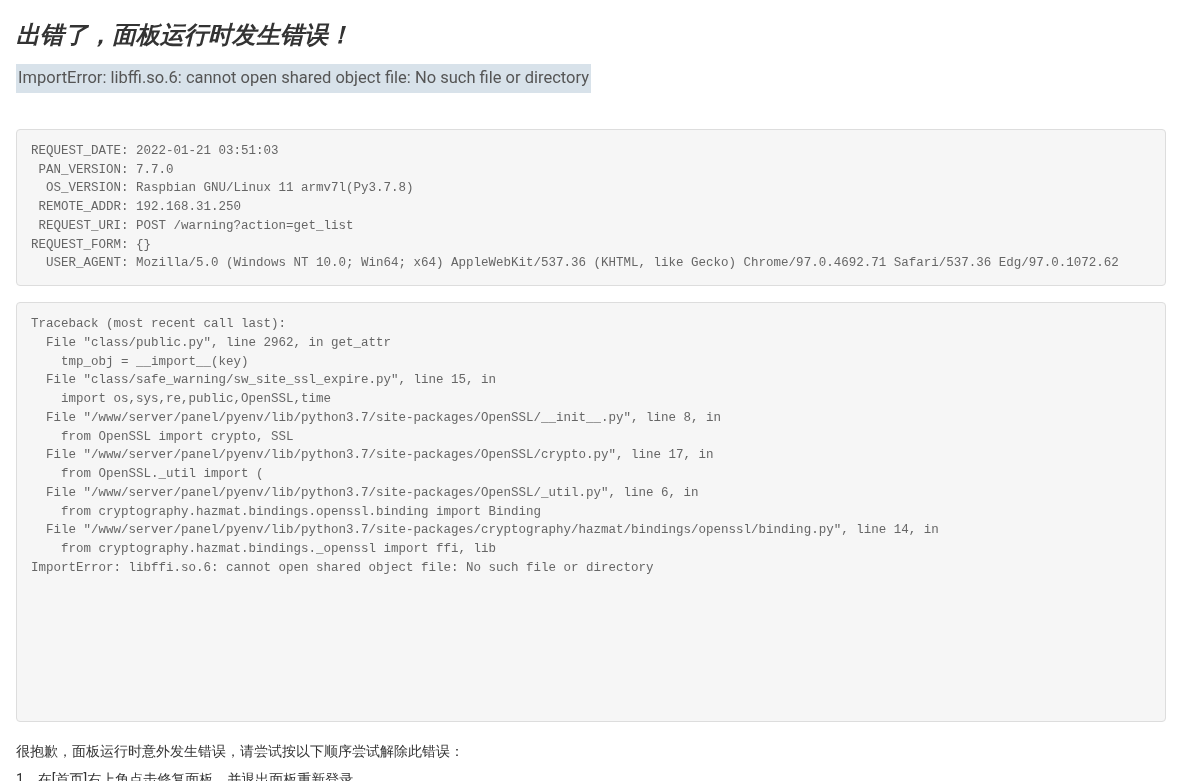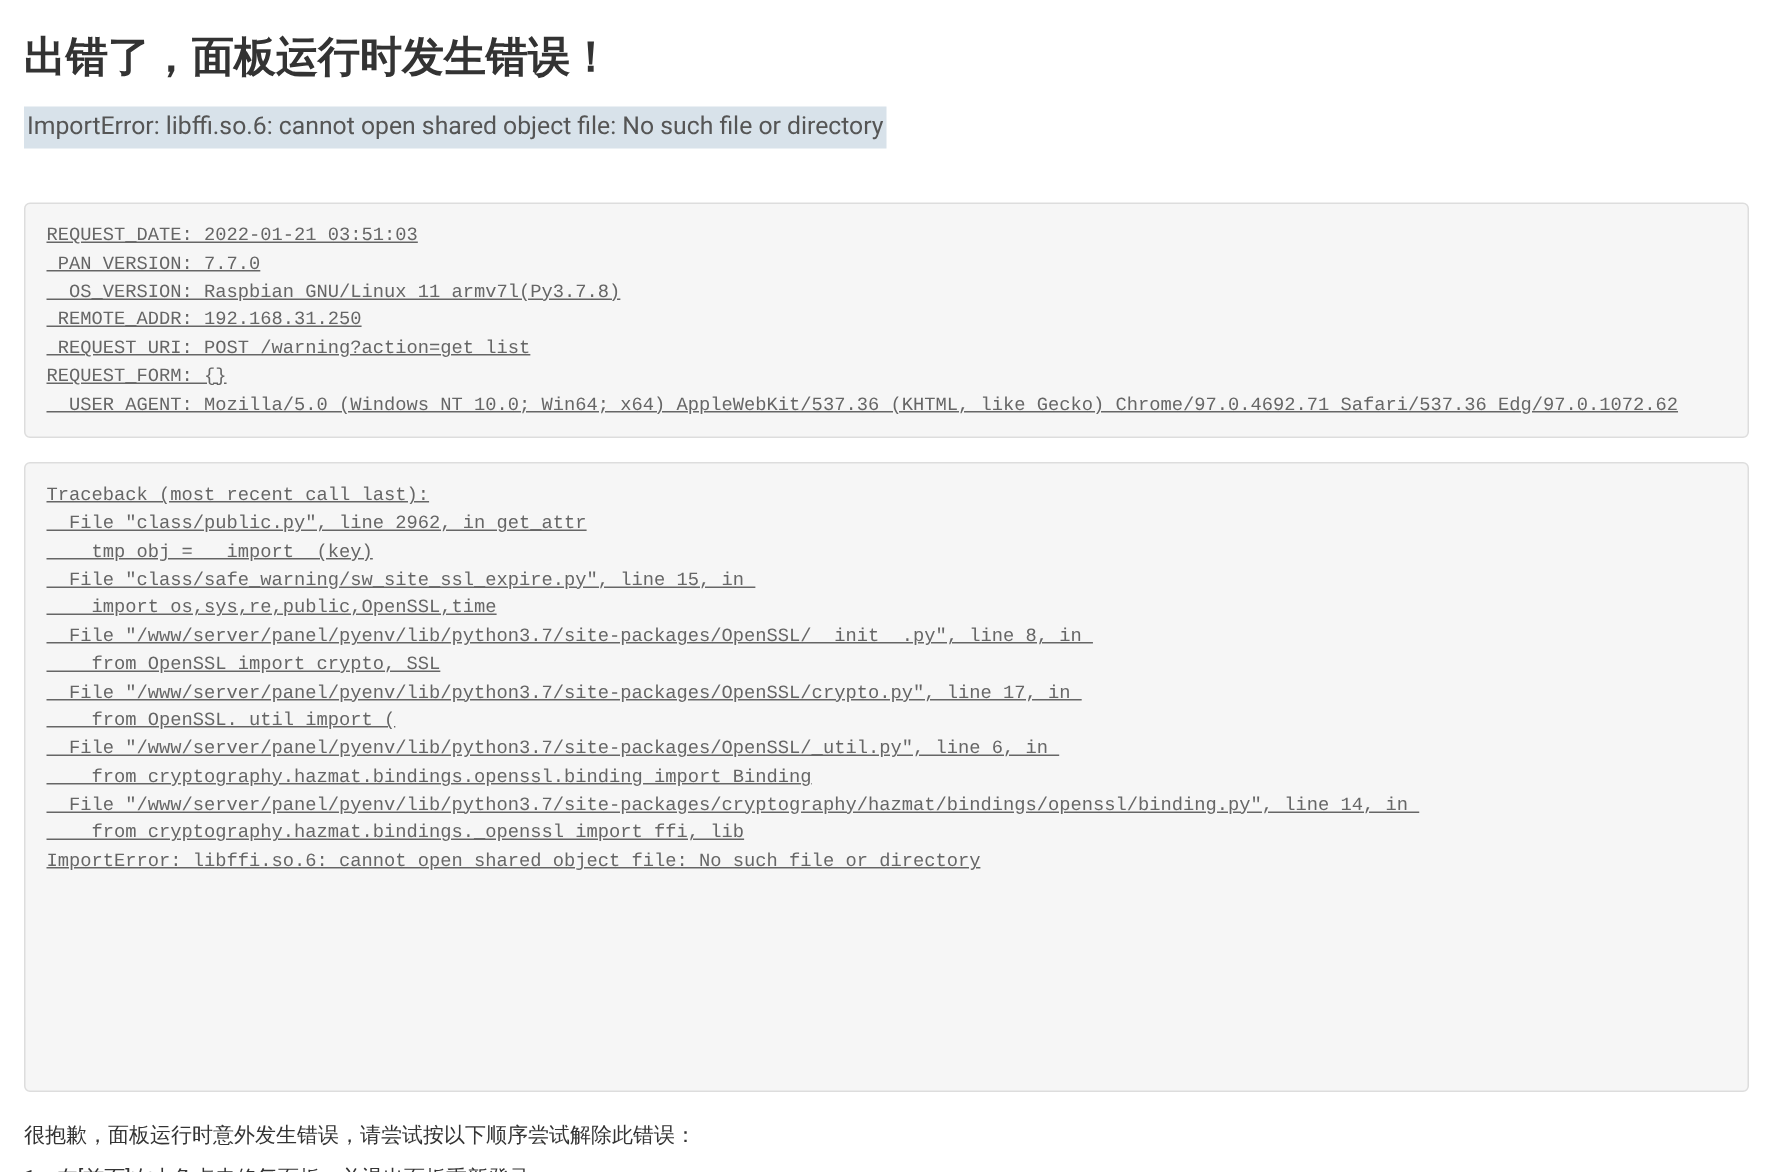--- a/index.html
+++ b/index.html
@@ -9,24 +9,25 @@
     }
     body {
       font-family: -apple-system, BlinkMacSystemFont, "Segoe UI", Roboto, "Helvetica Neue", Arial, "Microsoft YaHei", sans-serif;
       background: #ffffff;
       color: #333;
       padding: 16px;
       font-size: 14px;
       line-height: 1.6;
     }
     .error-title {
-      font-size: 28px;
+      font-size: 24px;
       font-weight: 600;
       color: #333;
       margin-bottom: 10px;
+      font-style: italic;
     }
     .error-subtitle {
       background: #cce5ff52;
       background: #c9dbe8;
       background: #d8e2ea;
       display: inline-block;
       color: #555;
       font-size: 16.5px;
       padding: 1px 2px;
       margin-bottom: 18px;
@@ -39,21 +40,20 @@
       border: 1px solid #ddd;
       border-radius: 4px;
       padding: 12px 14px;
       font-family: "Consolas", "Courier New", monospace;
       font-size: 12.5px;
       color: #666;
       line-height: 1.5;
       white-space: pre;
       overflow-x: auto;
       margin-bottom: 16px;
-      text-decoration: underline;
     }
     .traceback-box {
       min-height: 420px;
     }
     .footer-info {
       margin-top: 18px;
     }
     .footer-title {
       font-weight: 400;
       font-size: 14px;

